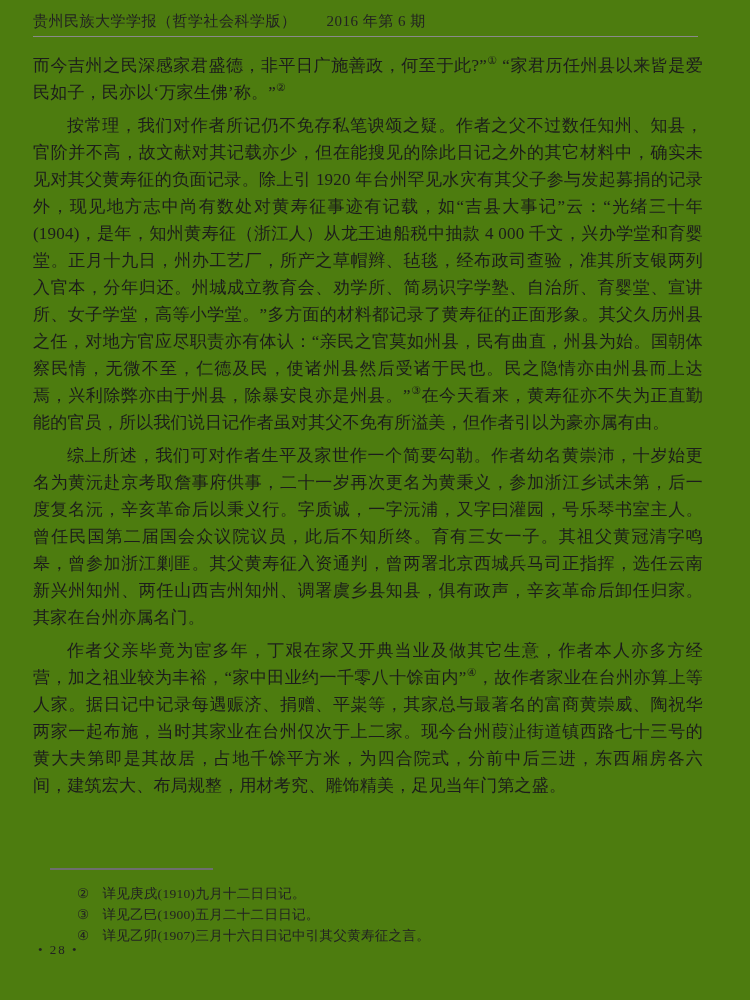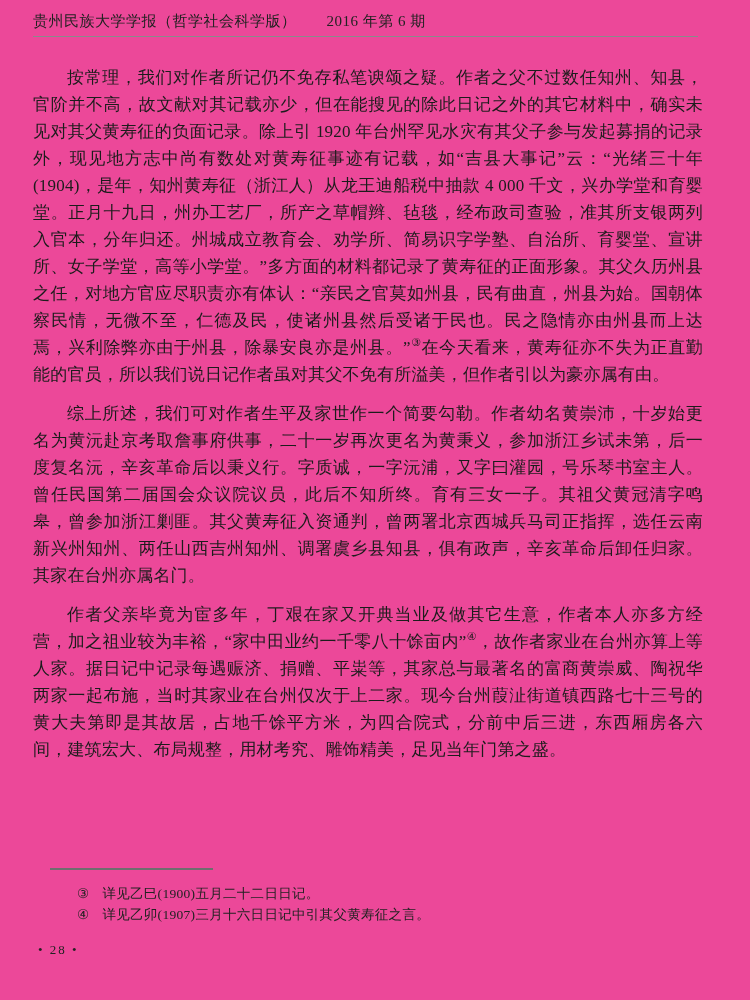--- a/index.html
+++ b/index.html
@@ -1,19 +1,19 @@
 <!DOCTYPE html>
 <html><head>
 <meta charset="utf-8">
 <style>
   html,body{margin:0;padding:0;}
   .page{
     position:relative;
     width:750px;height:1000px;
-    background:#ec4899;
+    background:#4d7c0f;
     font-family:"Liberation Serif","DejaVu Serif",serif;
     color:#1c1c1c;
     overflow:hidden;
   }
   .header{
     position:absolute;left:33px;top:12px;right:47px;
     font-size:15px;letter-spacing:.5px;color:#222;
     white-space:nowrap;
   }
   .header .issue{margin-left:30px;}
@@ -21,21 +21,21 @@
     position:absolute;left:33px;top:36px;width:665px;
     border-top:1.8px solid #8a8a8a;
   }
   .content{
     position:absolute;left:33px;top:52px;width:670px;
     font-size:17px;line-height:27px;
     text-align:justify;text-justify:inter-ideograph;
     letter-spacing:.2px;
   }
   .para{margin:0 0 6px 0;}
-  .para.indent{text-indent:2em;margin-top:12px;}
+  .para.indent{text-indent:2em;}
   .fnref{
     font-size:11px;line-height:0;
     vertical-align:super;
     letter-spacing:0;
   }
   .footnotes{
     position:absolute;left:33px;top:868px;width:670px;
   }
   .fn-rule{
     width:163px;margin-left:17px;
@@ -58,28 +58,30 @@
 
 <div class="page">
 
   <div class="header">
     <span>贵州民族大学学报（哲学社会科学版）</span><span class="issue">2016 年第 6 期</span>
   </div>
 
   <div class="header-rule"></div>
 
   <div class="content" id="content">
+      <p class="para"><span>而今吉州之民深感家君盛德，非平日广施善政，何至于此?”</span><sup class="fnref">①</sup><span> “家君历任州县以来皆是爱民如子，民亦以‘万家生佛’称。”</span><sup class="fnref">②</sup></p>
       <p class="para indent"><span>按常理，我们对作者所记仍不免存私笔谀颂之疑。作者之父不过数任知州、知县，官阶并不高，故文献对其记载亦少，但在能搜见的除此日记之外的其它材料中，确实未见对其父黄寿征的负面记录。除上引 1920 年台州罕见水灾有其父子参与发起募捐的记录外，现见地方志中尚有数处对黄寿征事迹有记载，如“吉县大事记”云：“光绪三十年(1904)，是年，知州黄寿征（浙江人）从龙王迪船税中抽款 4 000 千文，兴办学堂和育婴堂。正月十九日，州办工艺厂，所产之草帽辫、毡毯，经布政司查验，准其所支银两列入官本，分年归还。州城成立教育会、劝学所、简易识字学塾、自治所、育婴堂、宣讲所、女子学堂，高等小学堂。”多方面的材料都记录了黄寿征的正面形象。其父久历州县之任，对地方官应尽职责亦有体认：“亲民之官莫如州县，民有曲直，州县为始。国朝体察民情，无微不至，仁德及民，使诸州县然后受诸于民也。民之隐情亦由州县而上达焉，兴利除弊亦由于州县，除暴安良亦是州县。”</span><sup class="fnref">③</sup><span>在今天看来，黄寿征亦不失为正直勤能的官员，所以我们说日记作者虽对其父不免有所溢美，但作者引以为豪亦属有由。</span></p>
       <p class="para indent"><span>综上所述，我们可对作者生平及家世作一个简要勾勒。作者幼名黄崇沛，十岁始更名为黄沅赴京考取詹事府供事，二十一岁再次更名为黄秉义，参加浙江乡试未第，后一度复名沅，辛亥革命后以秉义行。字质诚，一字沅浦，又字曰灌园，号乐琴书室主人。曾任民国第二届国会众议院议员，此后不知所终。育有三女一子。其祖父黄冠清字鸣皋，曾参加浙江剿匪。其父黄寿征入资通判，曾两署北京西城兵马司正指挥，选任云南新兴州知州、两任山西吉州知州、调署虞乡县知县，俱有政声，辛亥革命后卸任归家。其家在台州亦属名门。</span></p>
       <p class="para indent"><span>作者父亲毕竟为宦多年，丁艰在家又开典当业及做其它生意，作者本人亦多方经营，加之祖业较为丰裕，“家中田业约一千零八十馀亩内”</span><sup class="fnref">④</sup><span>，故作者家业在台州亦算上等人家。据日记中记录每遇赈济、捐赠、平粜等，其家总与最著名的富商黄崇威、陶祝华两家一起布施，当时其家业在台州仅次于上二家。现今台州葭沚街道镇西路七十三号的黄大夫第即是其故居，占地千馀平方米，为四合院式，分前中后三进，东西厢房各六间，建筑宏大、布局规整，用材考究、雕饰精美，足见当年门第之盛。</span></p>
     </div>
 
   <div class="footnotes">
     <div class="fn-rule"></div>
     <div id="fn-list">
+        <div class="fn-row"><span class="fn-marker">②</span><span>详见庚戌(1910)九月十二日日记。</span></div>
         <div class="fn-row"><span class="fn-marker">③</span><span>详见乙巳(1900)五月二十二日日记。</span></div>
         <div class="fn-row"><span class="fn-marker">④</span><span>详见乙卯(1907)三月十六日日记中引其父黄寿征之言。</span></div>
       </div>
   </div>
 
   <div class="page-number">• 28 •</div>
 
 </div>
 
 </body></html>

